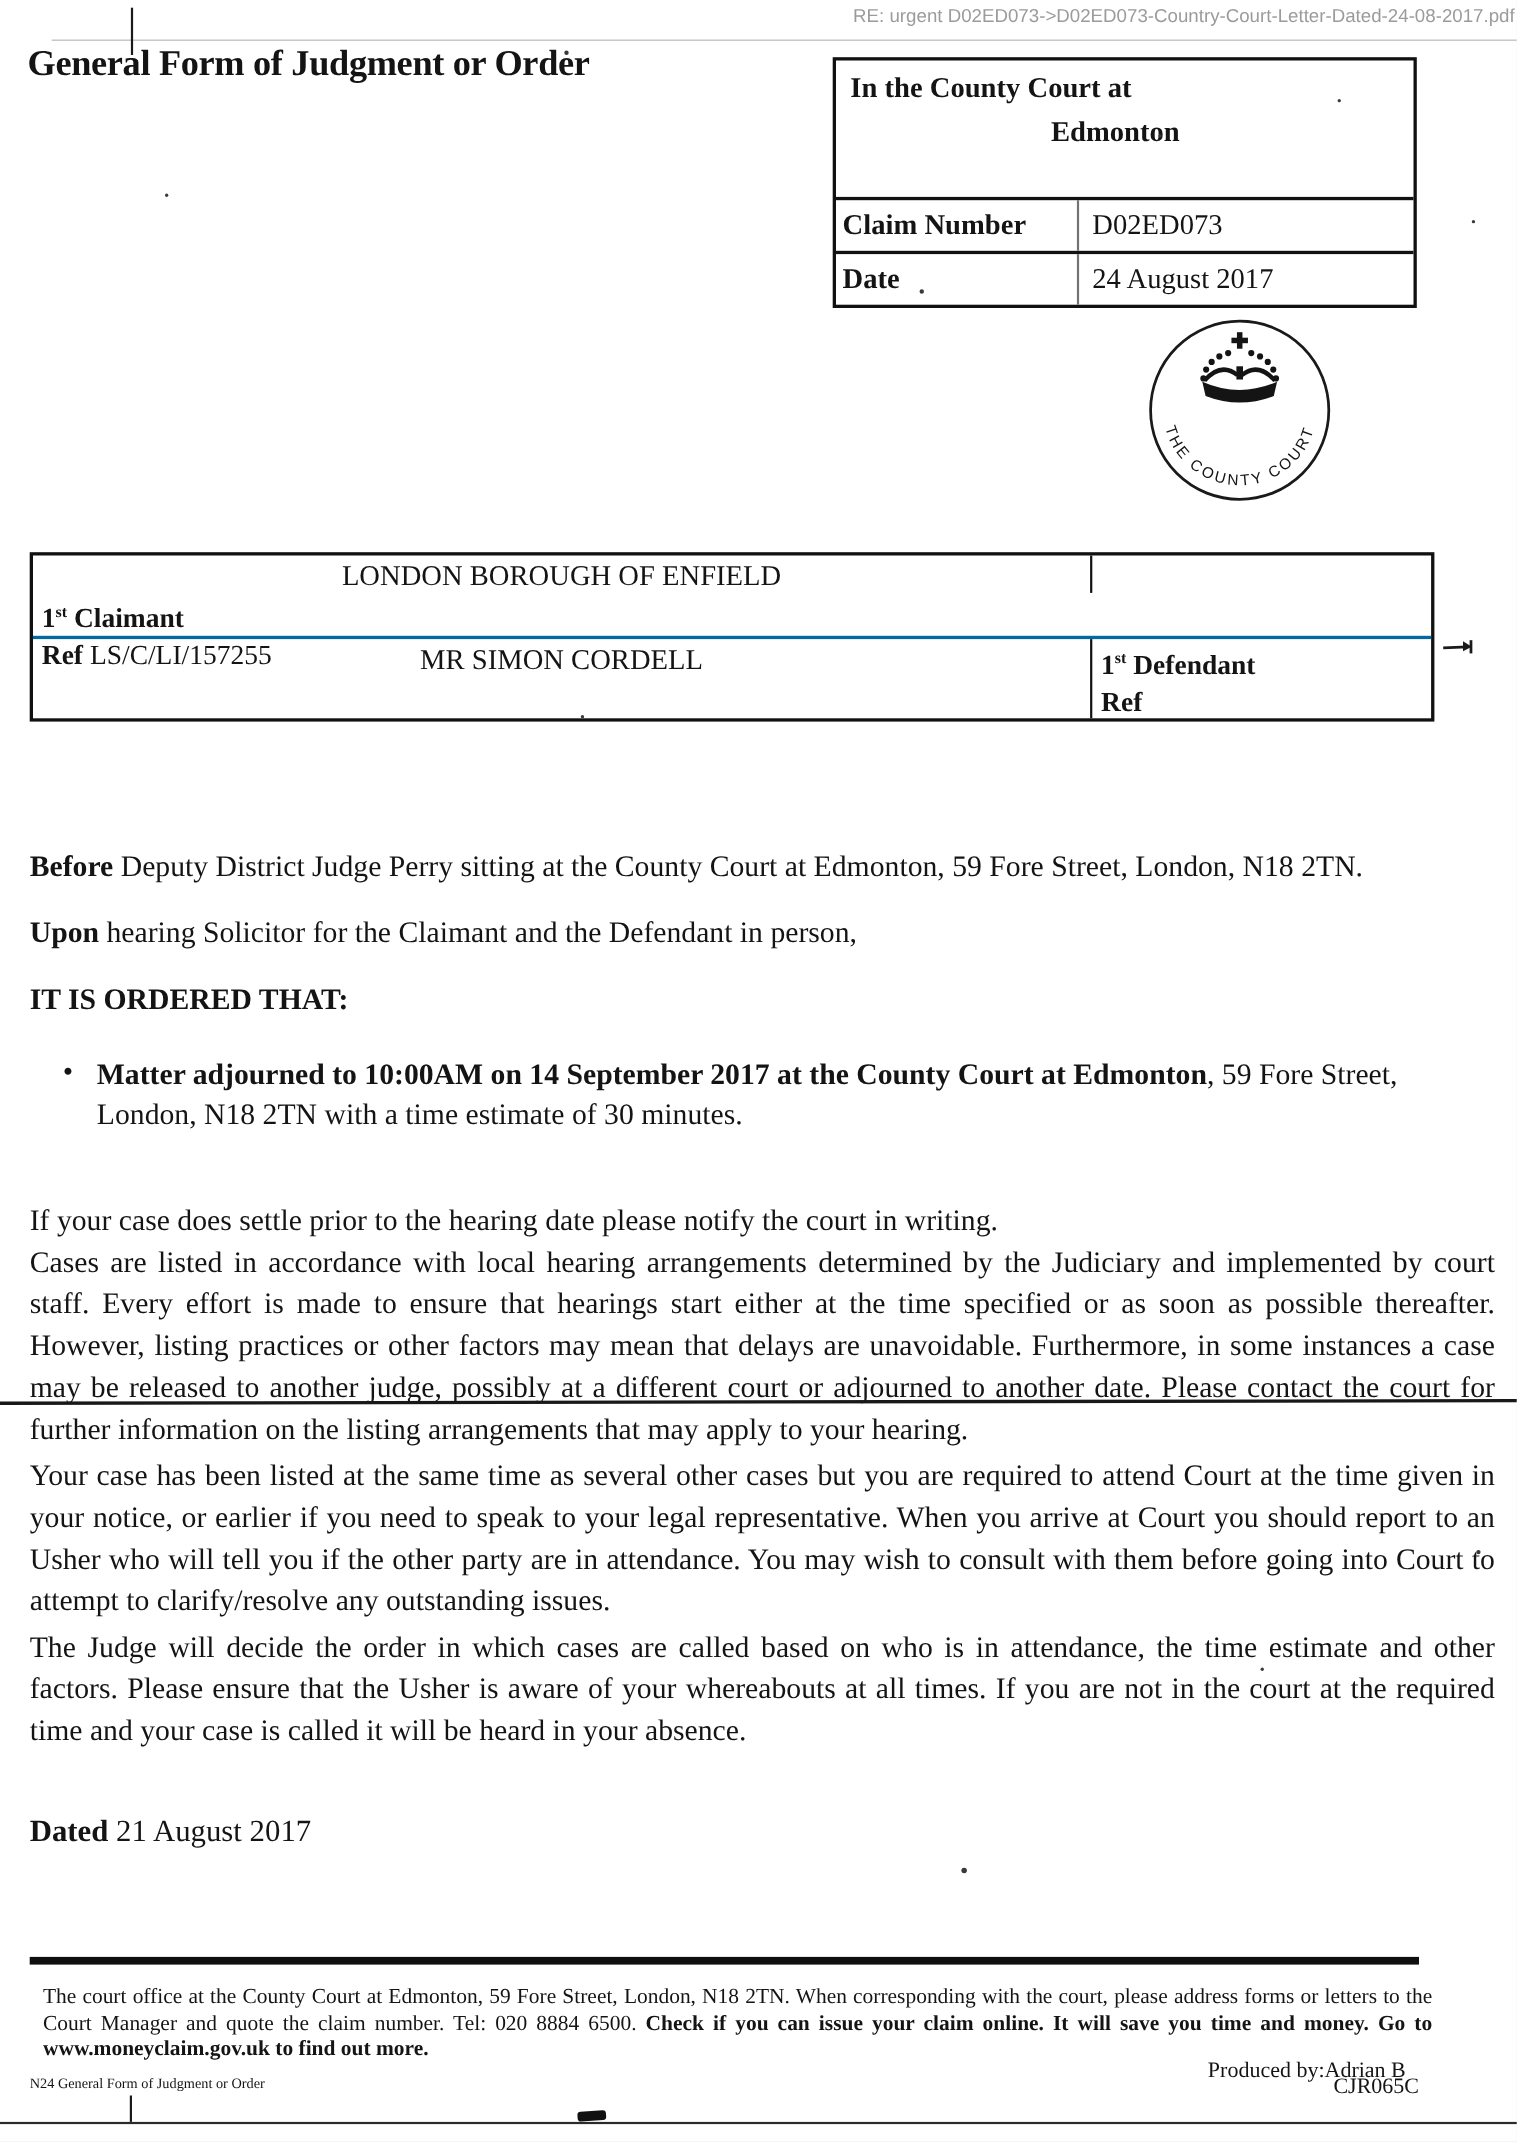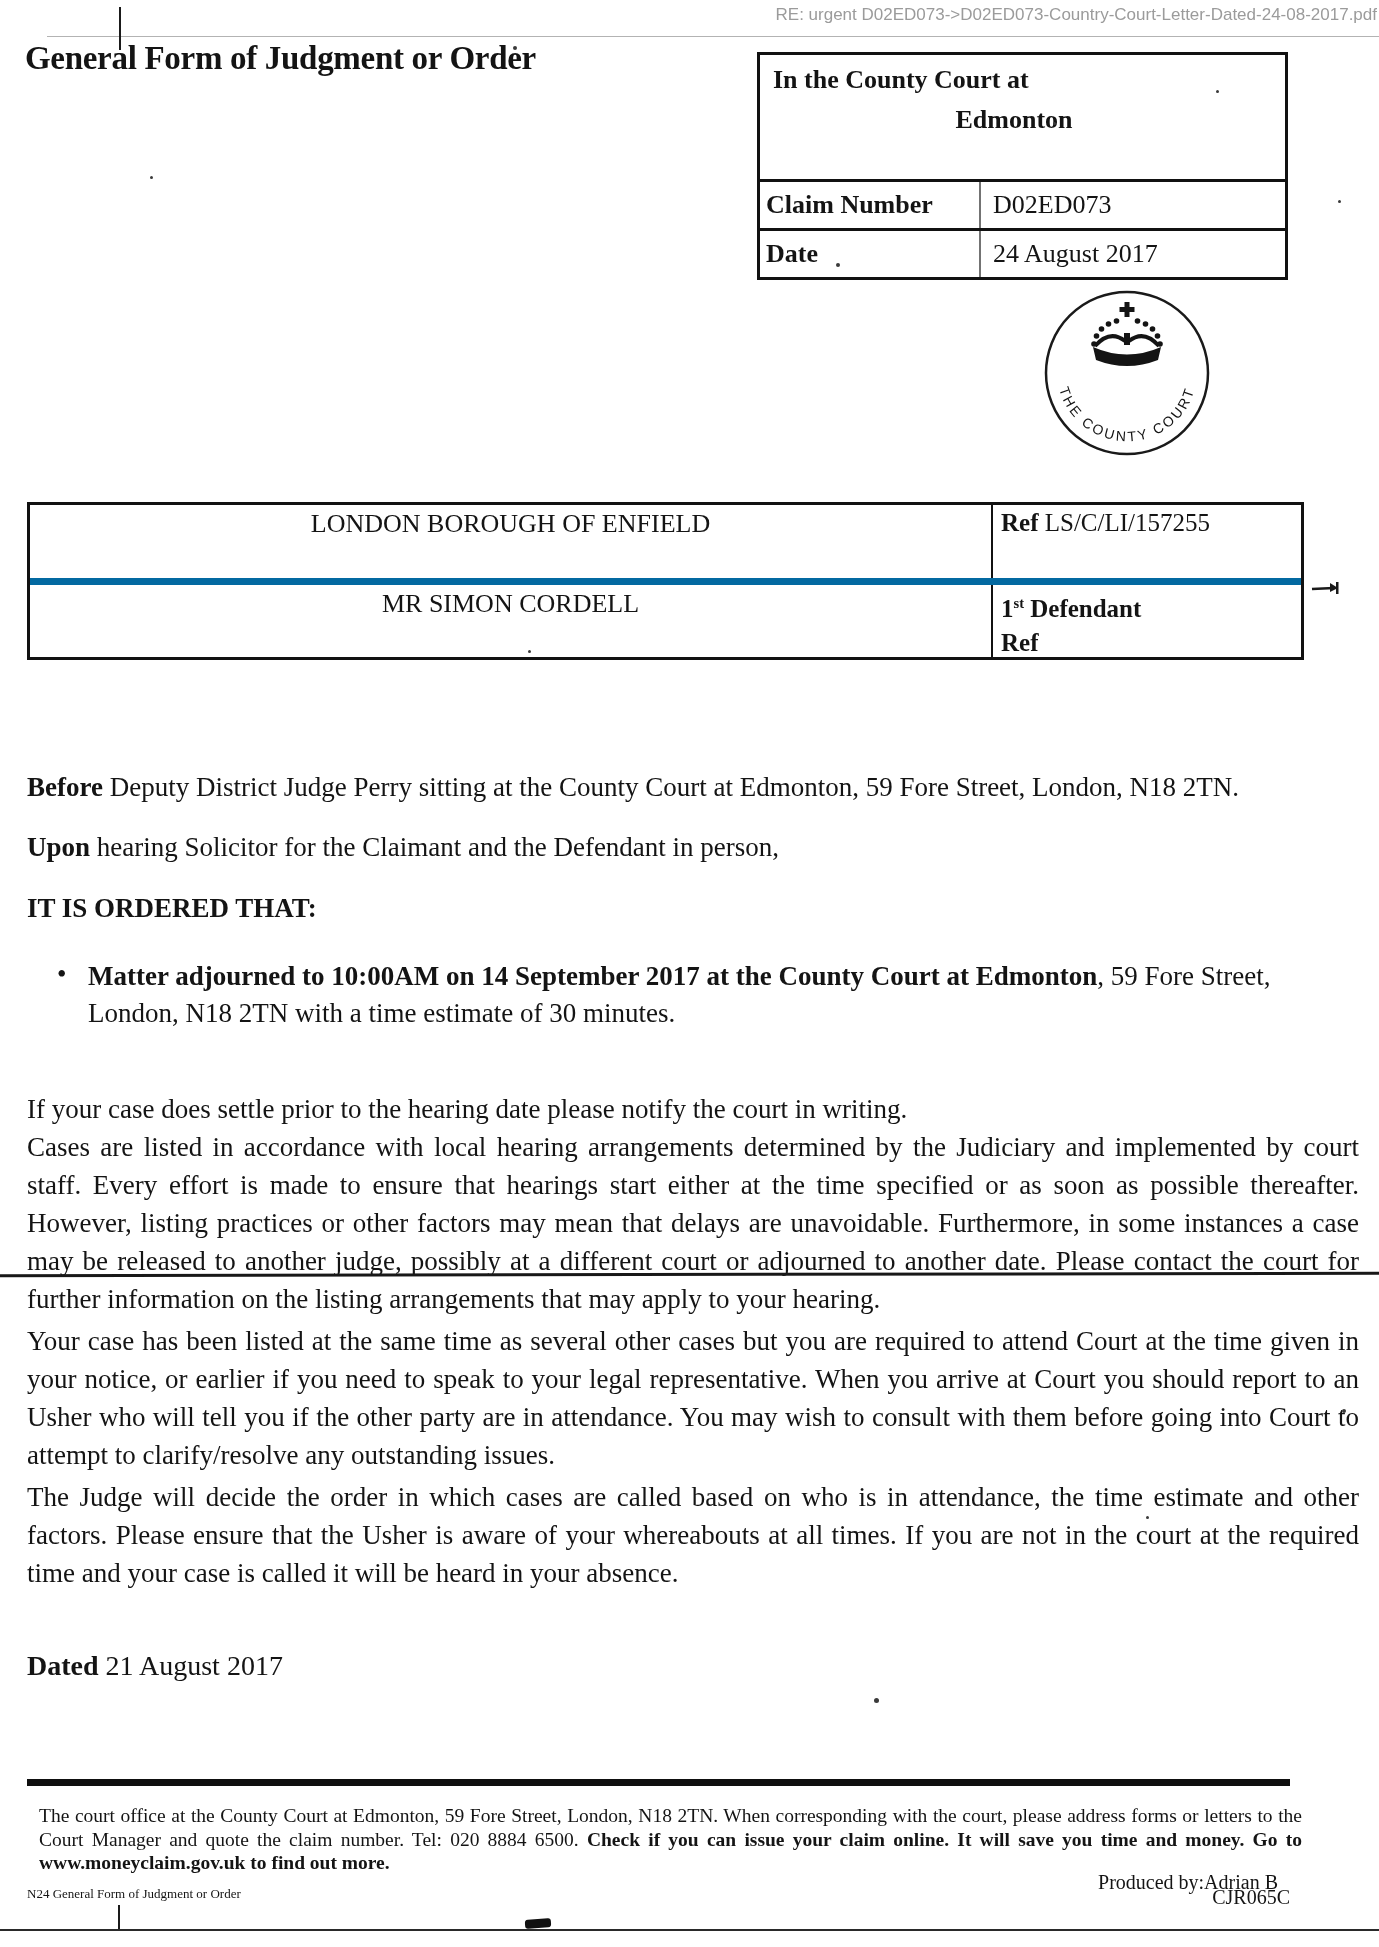--- a/index.html
+++ b/index.html
@@ -22,21 +22,21 @@
   .cb-city{text-align:center;margin-top:10px;padding-right:30px;}
   .cb-row{display:flex;border-top:3px solid #111;height:46px;}
   .cb-label{width:221px;padding-left:6px;font-weight:700;flex:0 0 auto;display:flex;align-items:center;
     border-right:2px solid #737373;box-sizing:border-box;}
   .cb-value{padding-left:12px;display:flex;align-items:center;}
   
   .seal{position:absolute;left:1042px;top:288px;width:170px;height:170px;}
   
   .parties{position:absolute;left:27px;top:502px;width:1277px;border:3px solid #111;box-sizing:border-box;}
   .p-row{display:flex;height:72px;}
-  .p-row.first{height:73px;border-bottom:7px solid #0369a1;}
+  .p-row.first{height:73px;border-bottom:3px solid #0369a1;flex-direction:column;}
   .p-name{width:963px;border-right:2px solid #111;text-align:center;padding-top:4px;font-size:26px;box-sizing:border-box;}
   .p-ref{flex:1;padding:1px 0 0 8px;font-size:25px;line-height:34px;}
   .p-role{font-weight:700;}
   .p-refline b{font-weight:700;}
   sup{font-size:0.58em;font-weight:700;}
   .arrow-mark{position:absolute;left:1310px;top:580px;}
   
   .bodyline{position:absolute;left:27px;margin:0;font-size:27px;white-space:nowrap;}
   .before-line{top:772px;}
   .upon-line{top:832px;}
@@ -111,20 +111,21 @@
     <path id="sealTextArc" d="M 16,95 A 70,70 0 0 0 154,95" fill="none"></path>
     <text font-size="14" letter-spacing="2.5" font-family="&quot;Liberation Sans&quot;,sans-serif" fill="#141414">
       <textPath href="#sealTextArc" startOffset="50%" text-anchor="middle">THE COUNTY COURT</textPath>
     </text>
   </svg>
 
   <div class="parties">
     <div class="p-row first">
       <div class="p-name">LONDON BOROUGH OF ENFIELD</div>
       <div class="p-ref">
+        <div class="p-role"><span>1</span><sup>st</sup> <span>Claimant</span></div>
         <div class="p-refline"><b>Ref</b> <span class="ref-val">LS/C/LI/157255</span></div>
       </div>
     </div>
     <div class="p-row">
       <div class="p-name">MR SIMON CORDELL</div>
       <div class="p-ref">
         <div class="p-role"><span>1</span><sup>st</sup> <span>Defendant</span></div>
         <div class="p-refline"><b>Ref</b> <span class="ref-val"></span></div>
       </div>
     </div>

